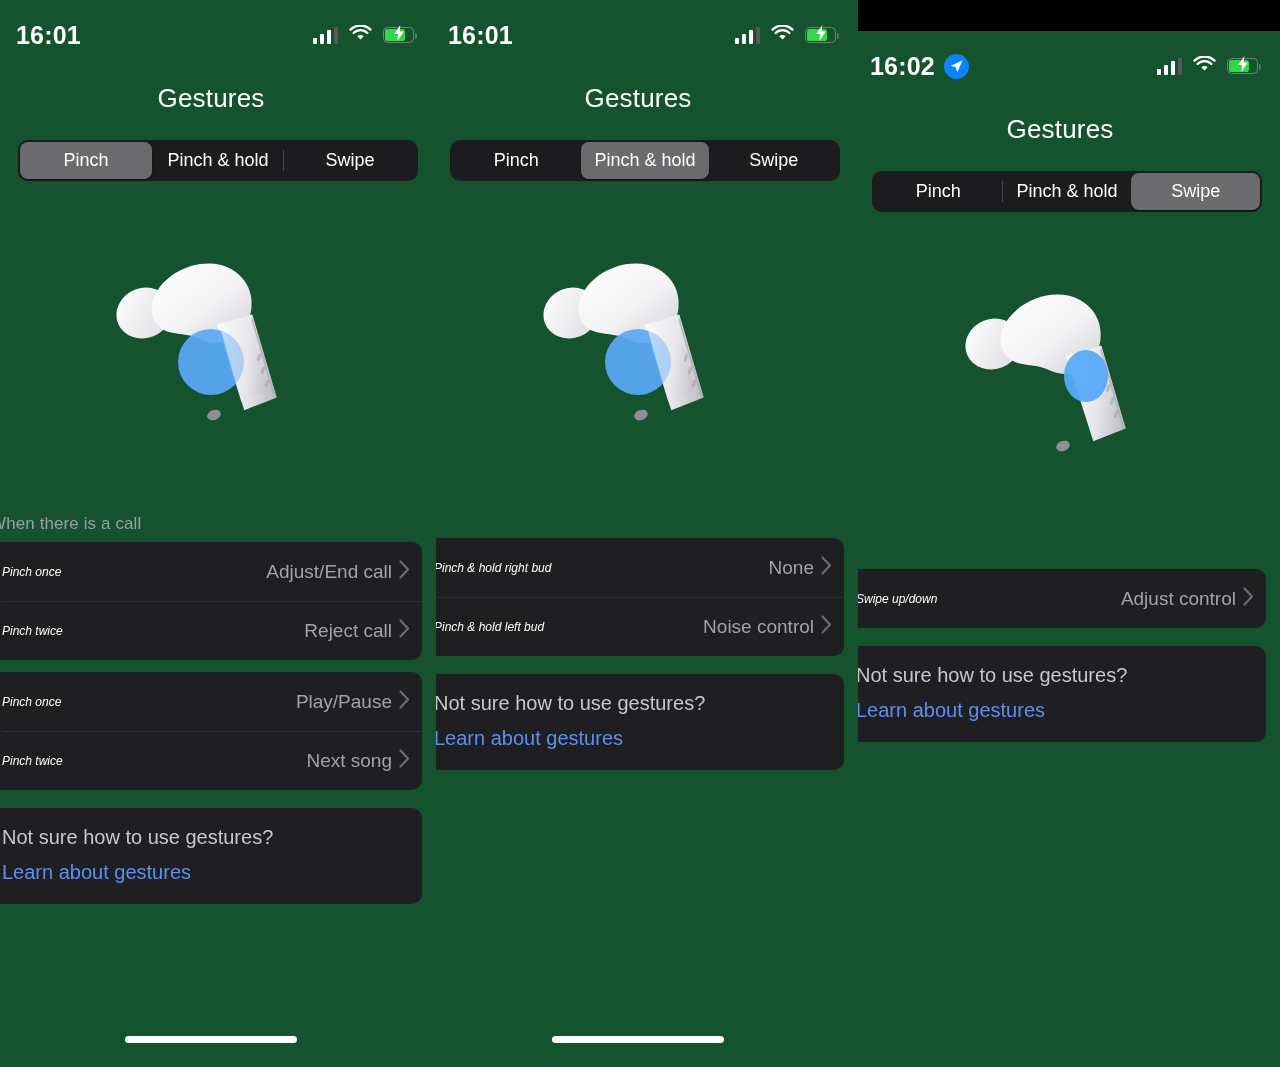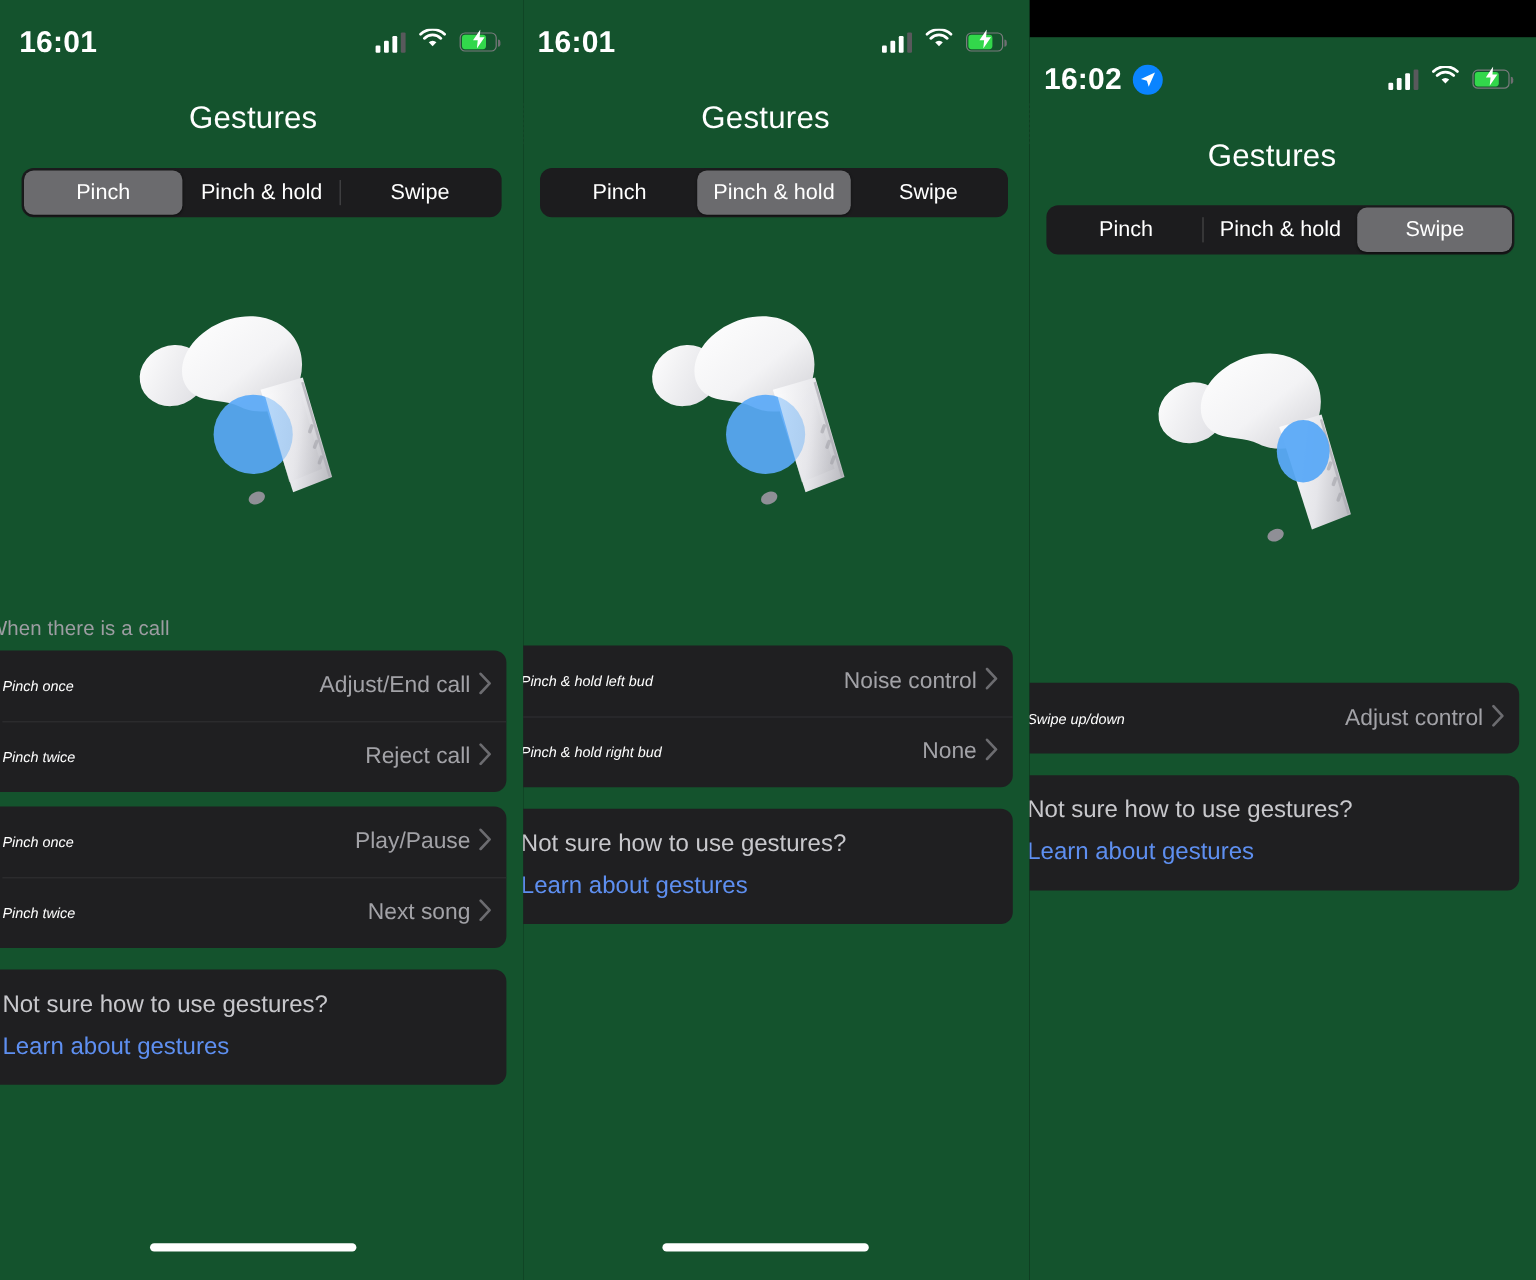--- a/index.html
+++ b/index.html
@@ -560,34 +560,34 @@
               <rect x="167" y="131" width="3" height="8" rx="1.5" transform="rotate(20 167 131)"></rect>
               <rect x="171" y="144" width="3" height="8" rx="1.5" transform="rotate(20 171 144)"></rect>
             </g>
           </svg>
         </div>
       </div>
 
       <div class="content" style="top:538px">
         <div class="card">
           <div class="row">
-            <span class="row-label">Pinch &amp; hold left bud</span>
+            <span class="row-label">Pinch &amp; hold right bud</span>
             <span class="row-right">
-              <span class="row-value">Noise control</span>
+              <span class="row-value">None</span>
               <span class="chev">
                 <svg width="11" height="19" viewBox="0 0 11 19">
                     <path d="M1.5 1.5 L9 9.5 L1.5 17.5" stroke="#6c6c70" stroke-width="2.2" fill="none" stroke-linecap="round" stroke-linejoin="round"></path>
                   </svg>
               </span>
             </span>
           </div>
           <div class="row">
-            <span class="row-label">Pinch &amp; hold right bud</span>
+            <span class="row-label">Pinch &amp; hold left bud</span>
             <span class="row-right">
-              <span class="row-value">None</span>
+              <span class="row-value">Noise control</span>
               <span class="chev">
                 <svg width="11" height="19" viewBox="0 0 11 19">
                     <path d="M1.5 1.5 L9 9.5 L1.5 17.5" stroke="#6c6c70" stroke-width="2.2" fill="none" stroke-linecap="round" stroke-linejoin="round"></path>
                   </svg>
               </span>
             </span>
           </div>
         </div>
 
         <div class="gap-18"></div>

